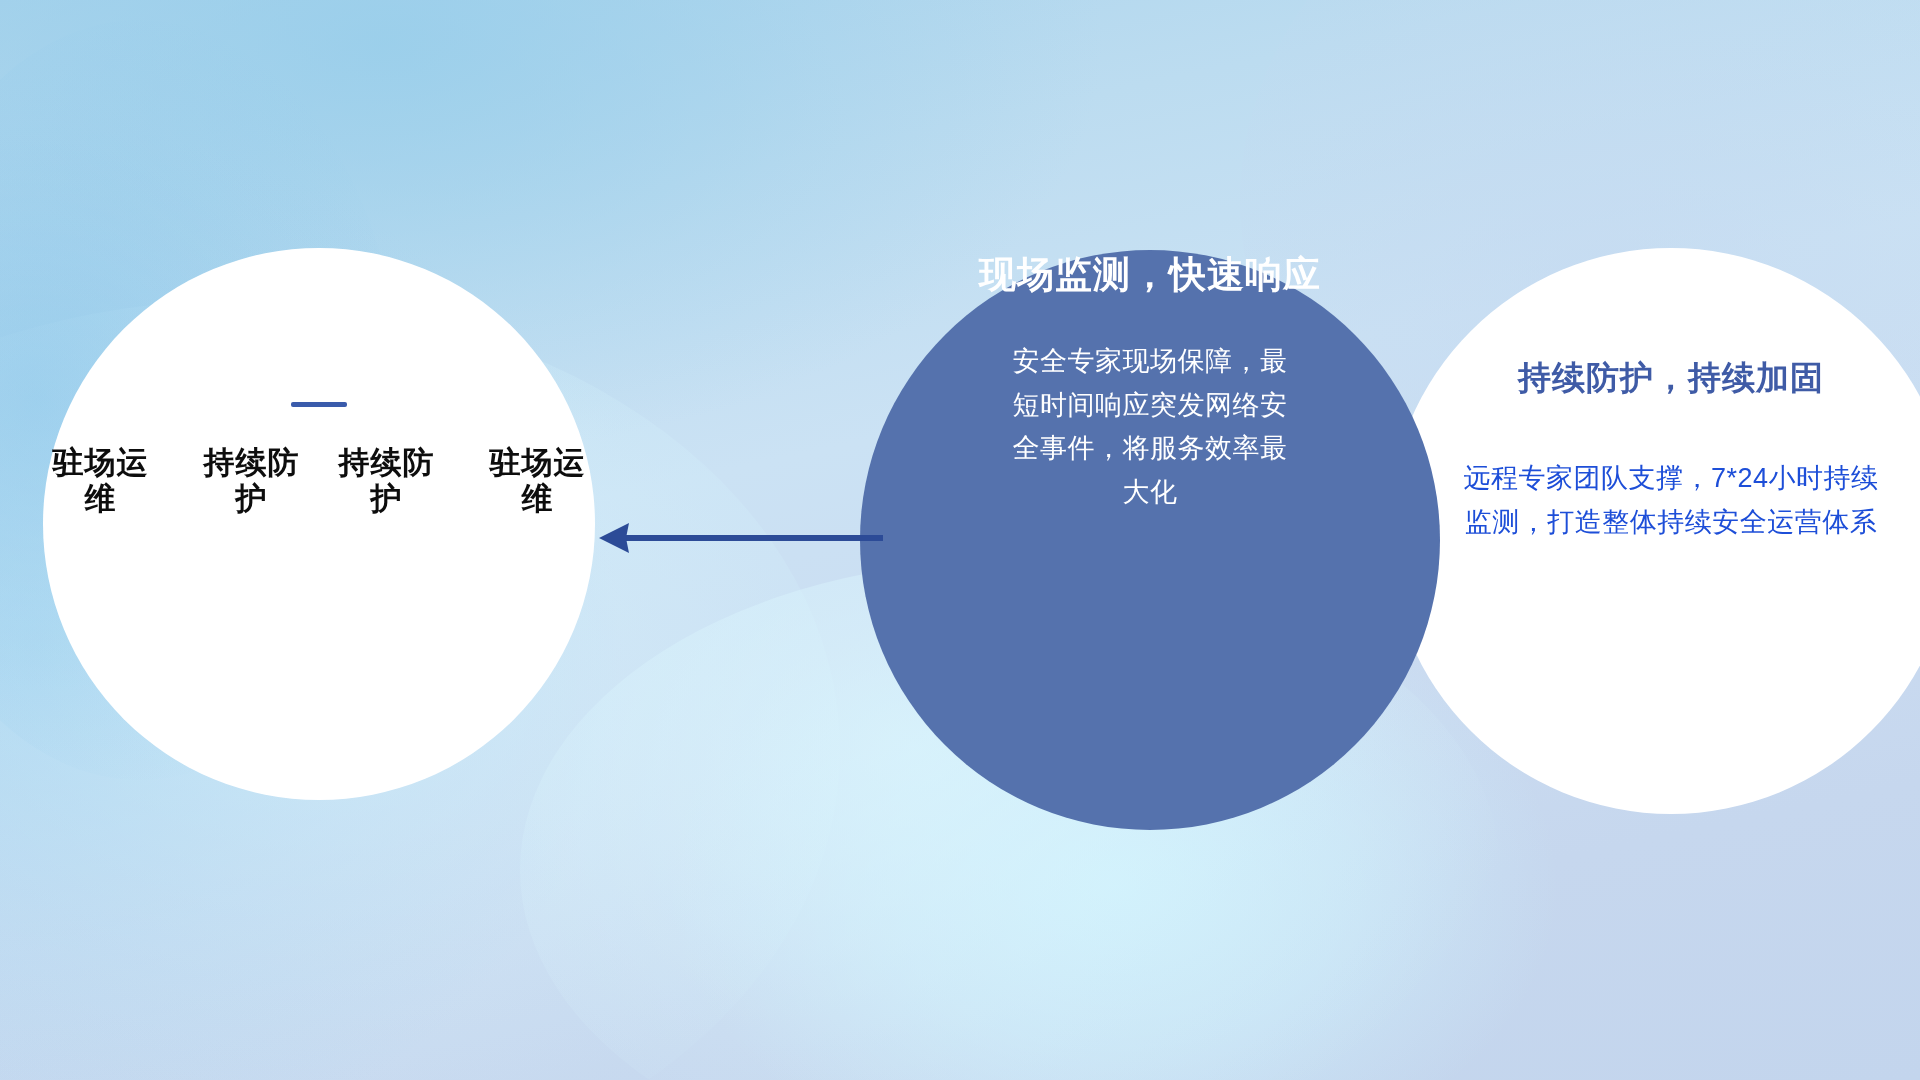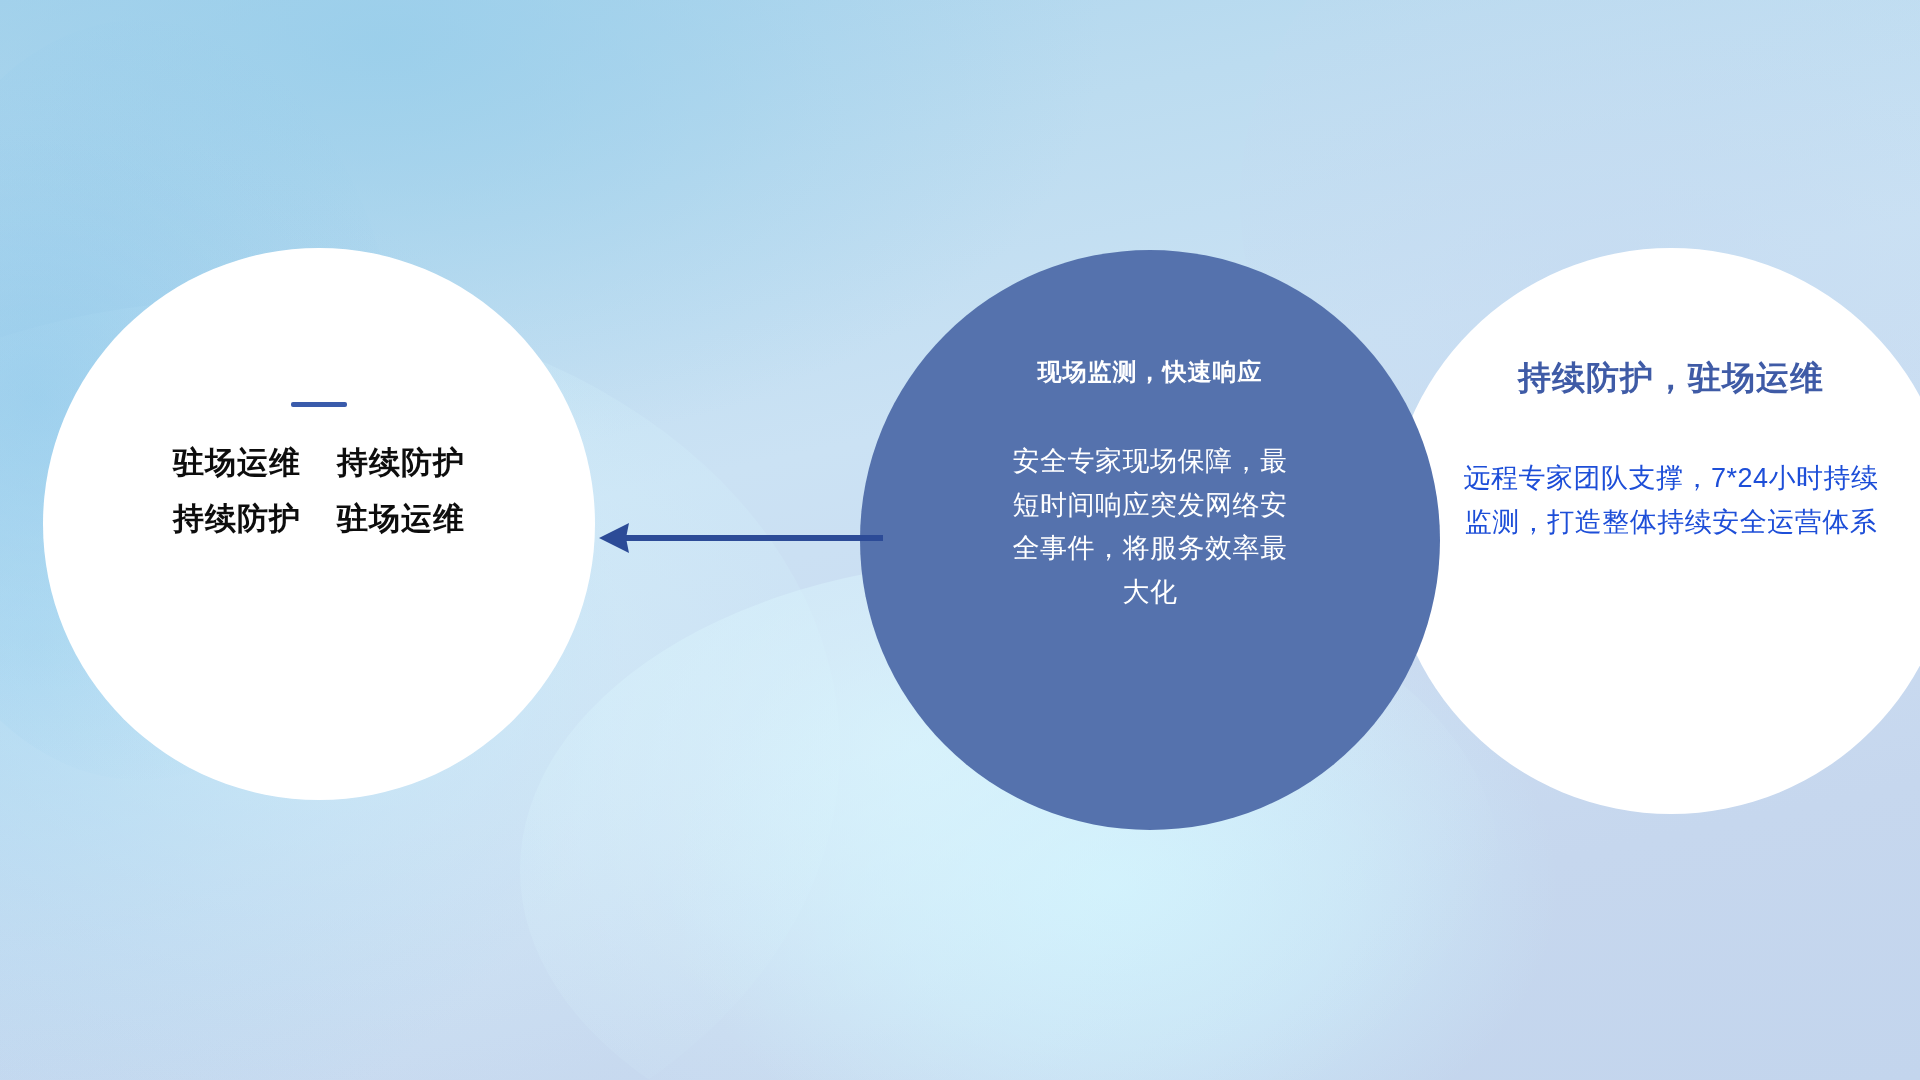--- a/index.html
+++ b/index.html
@@ -68,21 +68,21 @@
   }
   #circle-left .dash {
     width: 56px; height: 5px;
     background: #3a5bab;
     border-radius: 2px;
     margin-top: 154px;
   }
   #circle-left .kw-list {
     margin-top: 38px;
     display: flex;
-    flex-direction: column;
+    flex-direction: row;
     gap: 20px;
   }
   #circle-left .kw-row {
     display: flex;
     justify-content: center;
     gap: 36px;
     font-size: 31px;
     font-weight: bold;
     color: #0d0d0d;
     letter-spacing: 1px;
@@ -90,29 +90,28 @@
   }
 
   
   #circle-mid {
     left: 860px; top: 250px;
     width: 580px; height: 580px;
     background: #5572ad;
     z-index: 3;
   }
   #circle-mid .title {
-    margin-top: 106px;
-    font-size: 24px;
+    font-size: 37px;
     font-weight: bold;
     color: #ffffff;
     letter-spacing: 1px;
     white-space: nowrap;
   }
   #circle-mid .body {
-    margin-top: 52px;
+    margin-top: 40px;
     width: 300px;
     font-size: 27px;
     color: #ffffff;
     line-height: 1.62;
     letter-spacing: 0.5px;
   }
 
   
   #circle-right {
     left: 1388px; top: 248px;
@@ -163,21 +162,21 @@
         <span>持续防护</span>
       </div>
       <div class="kw-row">
         <span>持续防护</span>
         <span>驻场运维</span>
       </div>
     </div>
   </div>
 
   <div class="circle" id="circle-right">
-    <div class="title">持续防护，驻场运维</div>
+    <div class="title">持续防护，持续加固</div>
     <div class="body">远程专家团队支撑，7*24小时持续监测，打造整体持续安全运营体系</div>
   </div>
 
   <div class="circle" id="circle-mid">
     <div class="title">现场监测，快速响应</div>
     <div class="body">安全专家现场保障，最短时间响应突发网络安全事件，将服务效率最大化</div>
   </div>
 
   <svg id="flow-arrow" viewBox="0 0 290 52" xmlns="http://www.w3.org/2000/svg">
     <line x1="288" y1="26" x2="26" y2="26" stroke="#2c4b97" stroke-width="6"></line>

